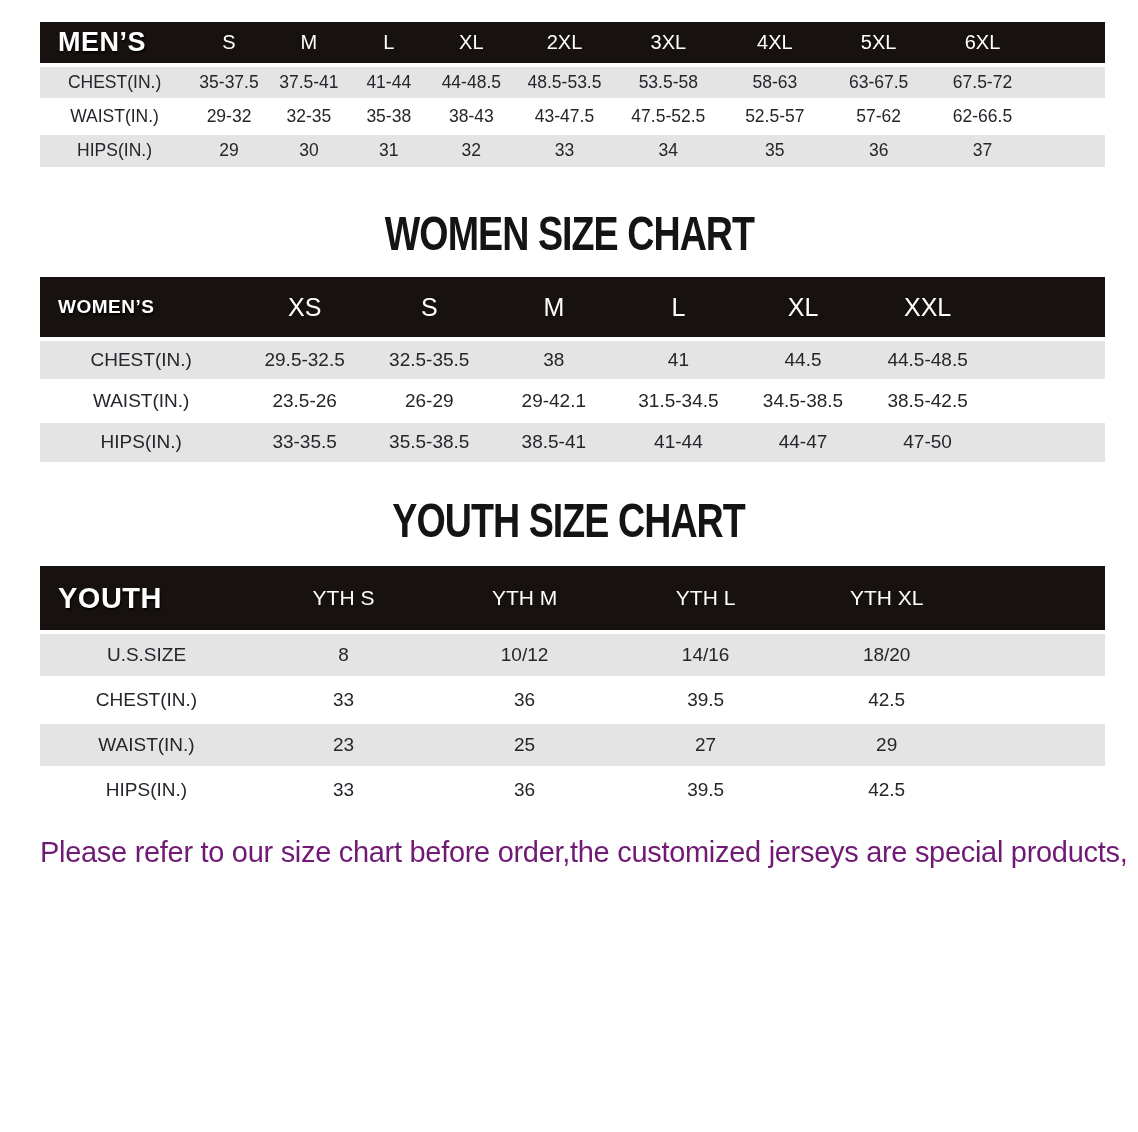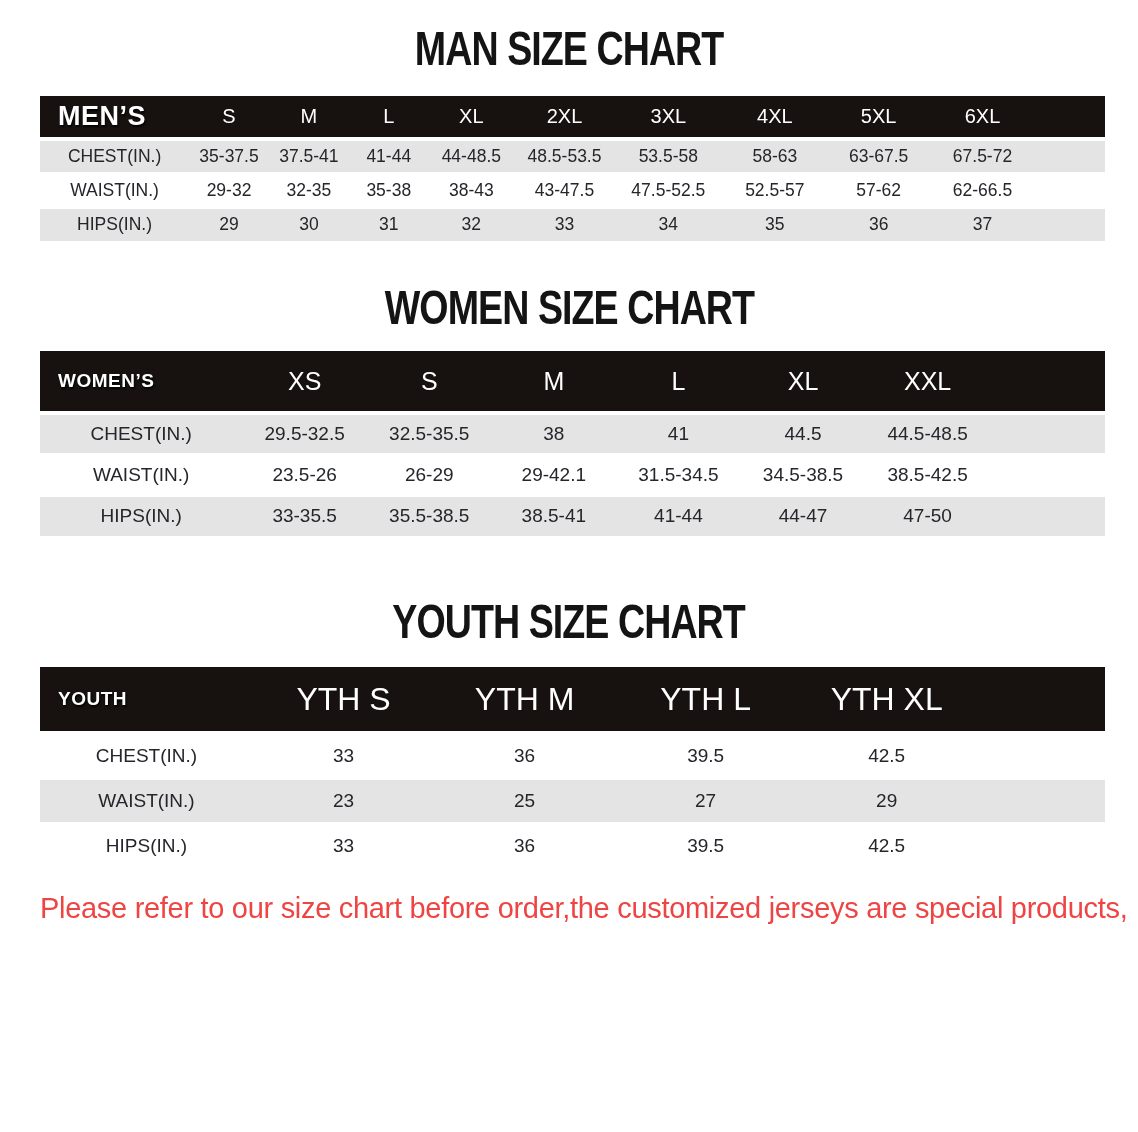--- a/index.html
+++ b/index.html
@@ -30,21 +30,21 @@
   }
   .section-heading > span {
     display: inline-block;
     font-size: 40px; font-weight: bold; color: #141414;
     letter-spacing: -1px;
     transform: scale(0.94, 1.18);
     white-space: nowrap;
   }
   .mt-heading1 { margin-top: 22px; }
   .mt-heading2 { margin-top: 40px; }
-  .mt-heading3 { margin-top: 59px; text-decoration: underline; }
+  .mt-heading3 { margin-top: 32px; text-decoration: underline; }
   
   table.size-table {
     width: 1065px; margin-left: 40px;
     border-collapse: collapse; table-layout: fixed;
   }
   .mt-table1 { margin-top: 22px; }
   .mt-table2 { margin-top: 18px; }
   .mt-table3 { margin-top: 20px; }
   table.size-table thead th {
     background: #17120f; color: #ffffff;
@@ -69,43 +69,40 @@
   .men tbody tr { height: 34px; }
   .men tbody th, .men tbody td { font-size: 17.5px; }
   
   .women thead tr { height: 62px; }
   .women thead th.corner { font-size: 19px; }
   .women thead th { font-size: 25px; }
   .women tbody tr { height: 41px; }
   .women tbody th, .women tbody td { font-size: 19px; }
   
   .youth thead tr { height: 66px; }
-  .youth thead th.corner { font-size: 19px; }
-  .youth thead th { font-size: 32px; }
+  .youth thead th.corner { font-size: 29px; }
+  .youth thead th { font-size: 21px; }
   .youth tbody tr { height: 45px; }
   .youth tbody th, .youth tbody td { font-size: 19px; }
   
   .footer-note {
     margin: 18px 0 0 40px; width: 1070px;
   }
   .footer-note p {
     margin: 0; font-size: 29px; line-height: 44px;
-    color: #ef4444; font-weight: normal;
+    color: #701a75; font-weight: normal;
     letter-spacing: -0.3px; white-space: nowrap;
   }
 </style>
 </head>
 <body>
 
 <div class="page">
 
 
-  <h2 class="section-heading mt-heading1">
-    <span>MAN SIZE CHART</span>
-  </h2>
   <table class="size-table men mt-table1">
       <colgroup>
         <col style="width: 14%;">
         <col style="width: 7.5%;">
         <col style="width: 7.5%;">
         <col style="width: 7.5%;">
         <col style="width: 8%;">
         <col style="width: 9.5%;">
         <col style="width: 10%;">
         <col style="width: 10%;">
@@ -247,20 +244,28 @@
         <tr>
           <th class="corner">YOUTH</th>
           <th>YTH S</th>
           <th>YTH M</th>
           <th>YTH L</th>
           <th>YTH XL</th>
           <th></th>
         </tr>
       </thead>
       <tbody>
+        <tr class="odd">
+          <th>U.S.SIZE</th>
+          <td>8</td>
+          <td>10/12</td>
+          <td>14/16</td>
+          <td>18/20</td>
+          <td></td>
+        </tr>
         <tr class="even">
           <th>CHEST(IN.)</th>
           <td>33</td>
           <td>36</td>
           <td>39.5</td>
           <td>42.5</td>
           <td></td>
         </tr>
         <tr class="odd">
           <th>WAIST(IN.)</th>

